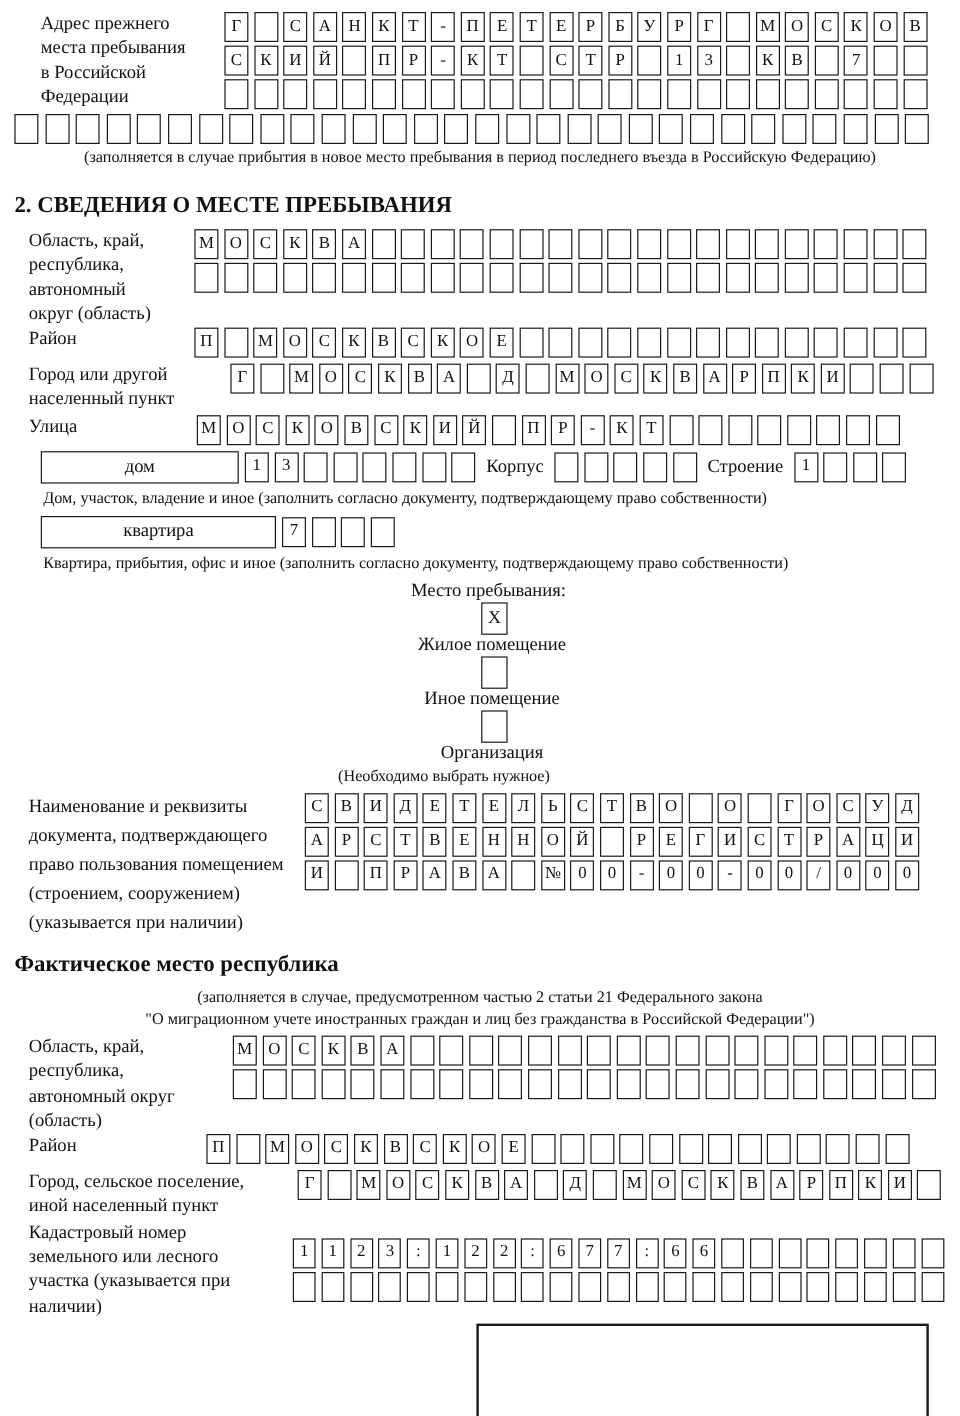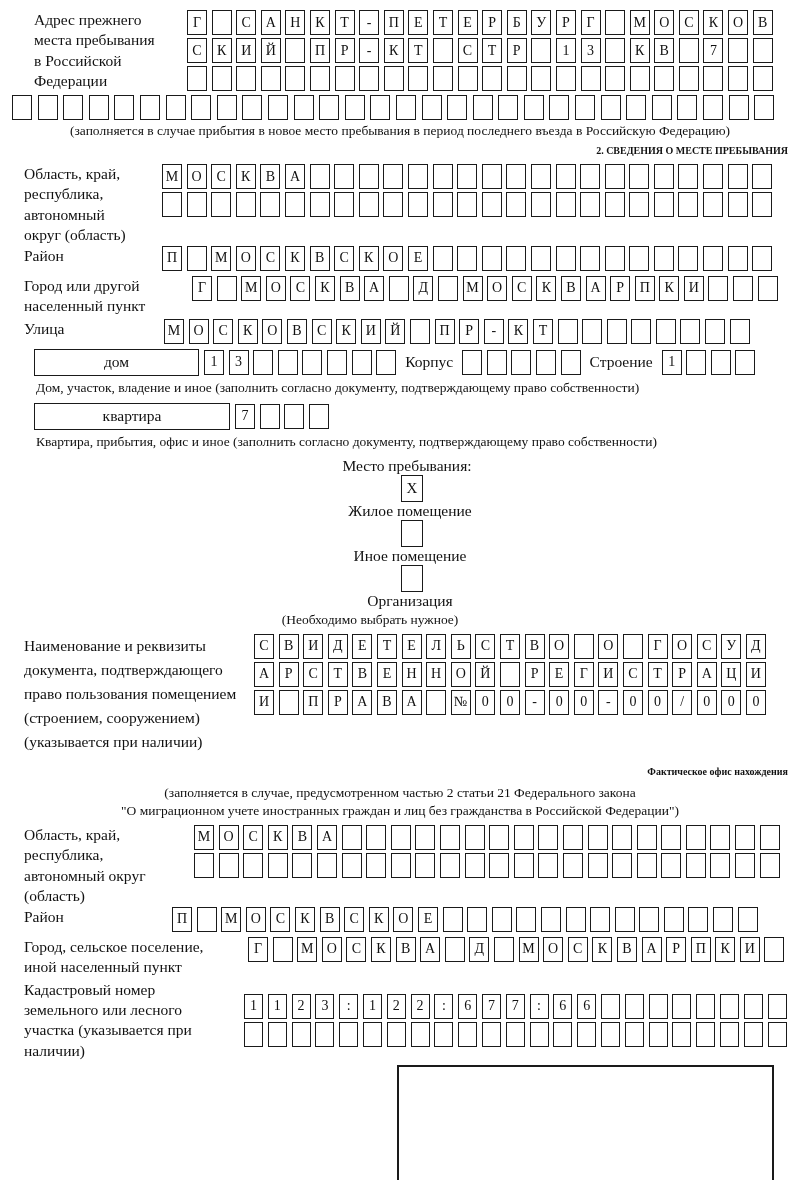--- a/index.html
+++ b/index.html
@@ -11,21 +11,21 @@
   .flabel{flex:none;line-height:1.32;}
   .rows{flex:none;}
   .cellrow{display:flex;gap:4.6px;margin-bottom:3px;}
   .cell{flex:none;width:20px;height:25px;border:1.5px solid #1a1a1a;box-sizing:border-box;
         display:flex;align-items:center;justify-content:center;font-size:14px;line-height:1;}
   .cellrow.wide{gap:5.6px;}
   .cellrow.sm .cell{width:19px;}
   .cellrow.sm{gap:4.8px;}
   .note{ text-align:center;font-size:13.5px;margin:2px 0 6px 0;}
   .note-left{font-size:13.5px;margin:2px 0 7px 24px;}
-  .sect-title{text-align:right;font-weight:bold;font-size:10px;margin:6px 0 8px 0;}
+  .sect-title{text-align:left;font-weight:bold;font-size:19px;margin:22px 0 8px 0;}
   .labelbox{border:1.5px solid #1a1a1a;box-sizing:border-box;height:27px;display:flex;
             align-items:center;justify-content:center;flex:none;}
   .inline-row{display:flex;align-items:center;margin-left:22px;margin-bottom:4px;}
   .inline-row .cellrow{margin-bottom:0;}
   .small-gap{width:5px;flex:none;}
   .mid-label{flex:none;padding:0 9px;}
   .chkbox{width:22px;height:27px;border:1.5px solid #1a1a1a;box-sizing:border-box;flex:none;
           display:flex;align-items:center;justify-content:center;font-size:15px;}
   .chk-row{display:flex;align-items:center;margin-left:24px;margin-bottom:2px;flex-direction:column;}
   .chk-row .opt-label{padding:0 14px 0 10px;}
@@ -441,21 +441,21 @@
           <span class="cell">0</span>
           <span class="cell">0</span>
           <span class="cell">/</span>
           <span class="cell">0</span>
           <span class="cell">0</span>
           <span class="cell">0</span>
         </div>
     </div>
   </div>
 
-  <div class="sect-title" style="margin-top:12px;">Фактическое офис нахождения</div>
+  <div class="sect-title" style="margin-top:12px;">Фактическое место республика</div>
   <div class="note" style="margin-bottom:0;">(заполняется в случае, предусмотренном частью 2 статьи 21 Федерального закона</div>
   <div class="note">"О миграционном учете иностранных граждан и лиц без гражданства в Российской Федерации")</div>
 
   <div class="frow">
     <div class="flabel" style="width:182px;padding-left:12px;box-sizing:border-box;">
       <span class="lbl-inner" style="width:145px;">Область, край, республика, автономный округ (область)</span>
     </div>
     <div class="rows">
       <div class="cellrow">
           <span class="cell">М</span>

